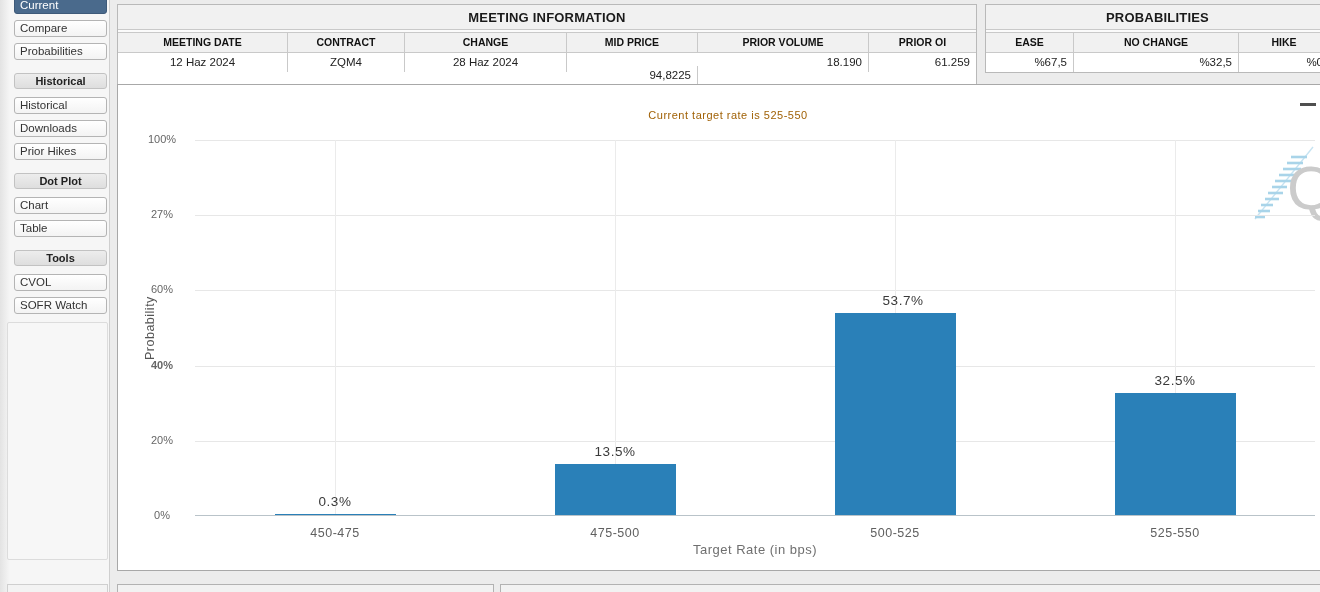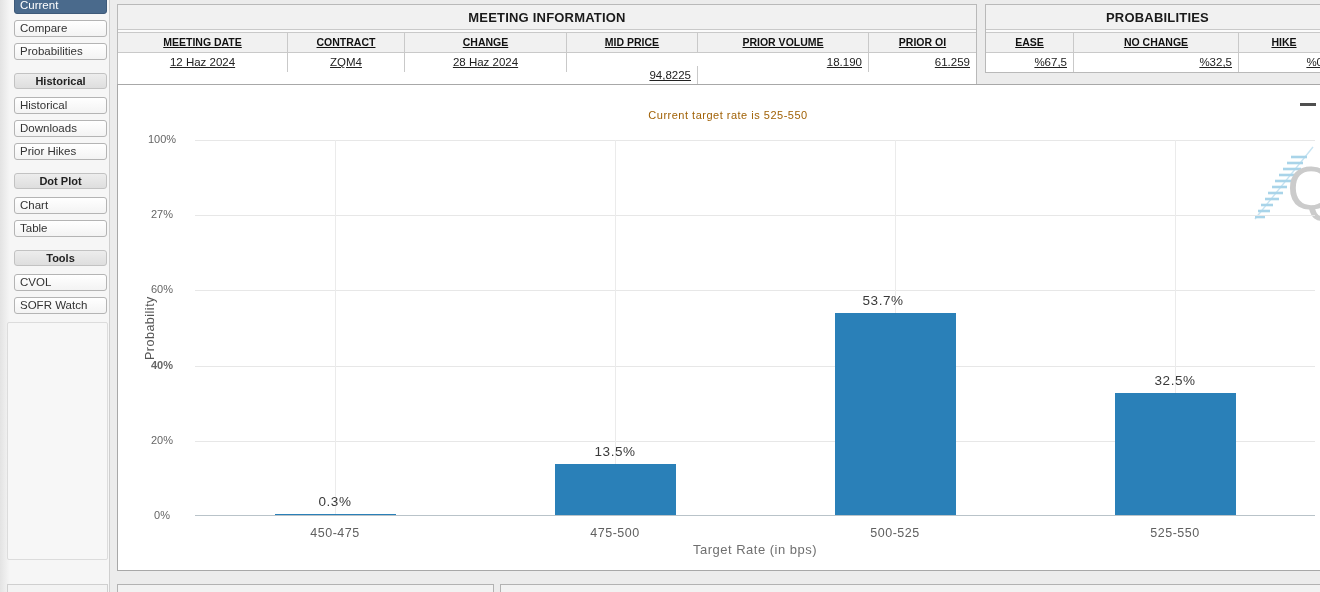--- a/index.html
+++ b/index.html
@@ -50,21 +50,21 @@
   .t-caption {
     height:25px; line-height:25px; text-align:center;
     background:#f1f1f1; border-bottom:1px solid #c9c9c9;
     font-weight:bold; font-size:13px; color:#1a1a1a; letter-spacing:0.2px;
   }
   .t-spacer { height:2px; background:#fbfbfb; }
   .t-row { display:flex; }
   .t-row.head { background:#f1f1f1; border-top:1px solid #c9c9c9; border-bottom:1px solid #c9c9c9; }
   .t-cell {
     height:19px; line-height:18px; font-size:11.5px; color:#222;
-    border-right:1px solid #c9c9c9; padding:0 6px; overflow:hidden; white-space:nowrap;text-decoration:underline;
+    border-right:1px solid #c9c9c9; padding:0 6px; overflow:hidden; white-space:nowrap;
   }
   .t-cell:last-child { border-right:none; }
   .t-row.head .t-cell { font-weight:bold; font-size:10.5px; color:#111; text-align:center; }
   .t-cell.center { text-align:center; }
   .t-cell.right  { text-align:right; }
 
   
   .chart-panel {
     position:absolute; left:117px; top:84px; width:1213px; height:487px;
     background:#fff; border:1px solid #a8a8a8;
@@ -219,21 +219,21 @@
       <div class="vgrid" style="left: 140px;"></div>
       <div class="bar" style="left: 79.5px; height: 1px; background: rgb(42, 128, 184);"></div>
       <div class="bar-label" style="left: 140px; bottom: 7px;">0.3%</div>
       <div class="xcat" style="left: 140px;">450-475</div>
       <div class="vgrid" style="left: 420px;"></div>
       <div class="bar" style="left: 359.5px; height: 51px; background: rgb(42, 128, 184);"></div>
       <div class="bar-label" style="left: 420px; bottom: 57px;">13.5%</div>
       <div class="xcat" style="left: 420px;">475-500</div>
       <div class="vgrid" style="left: 700px;"></div>
       <div class="bar" style="left: 639.5px; height: 202px; background: rgb(42, 128, 184);"></div>
-      <div class="bar-label" style="left: 688px; bottom: 208px;">53.7%</div>
+      <div class="bar-label" style="left: 708px; bottom: 208px;">53.7%</div>
       <div class="xcat" style="left: 700px;">500-525</div>
       <div class="vgrid" style="left: 980px;"></div>
       <div class="bar" style="left: 919.5px; height: 122px; background: rgb(42, 128, 184);"></div>
       <div class="bar-label" style="left: 980px; bottom: 128px;">32.5%</div>
       <div class="xcat" style="left: 980px;">525-550</div>
     </div>
 </section>
 
 <div class="bottom-partial bp-left"></div>
 <div class="bottom-partial bp-right"></div>

